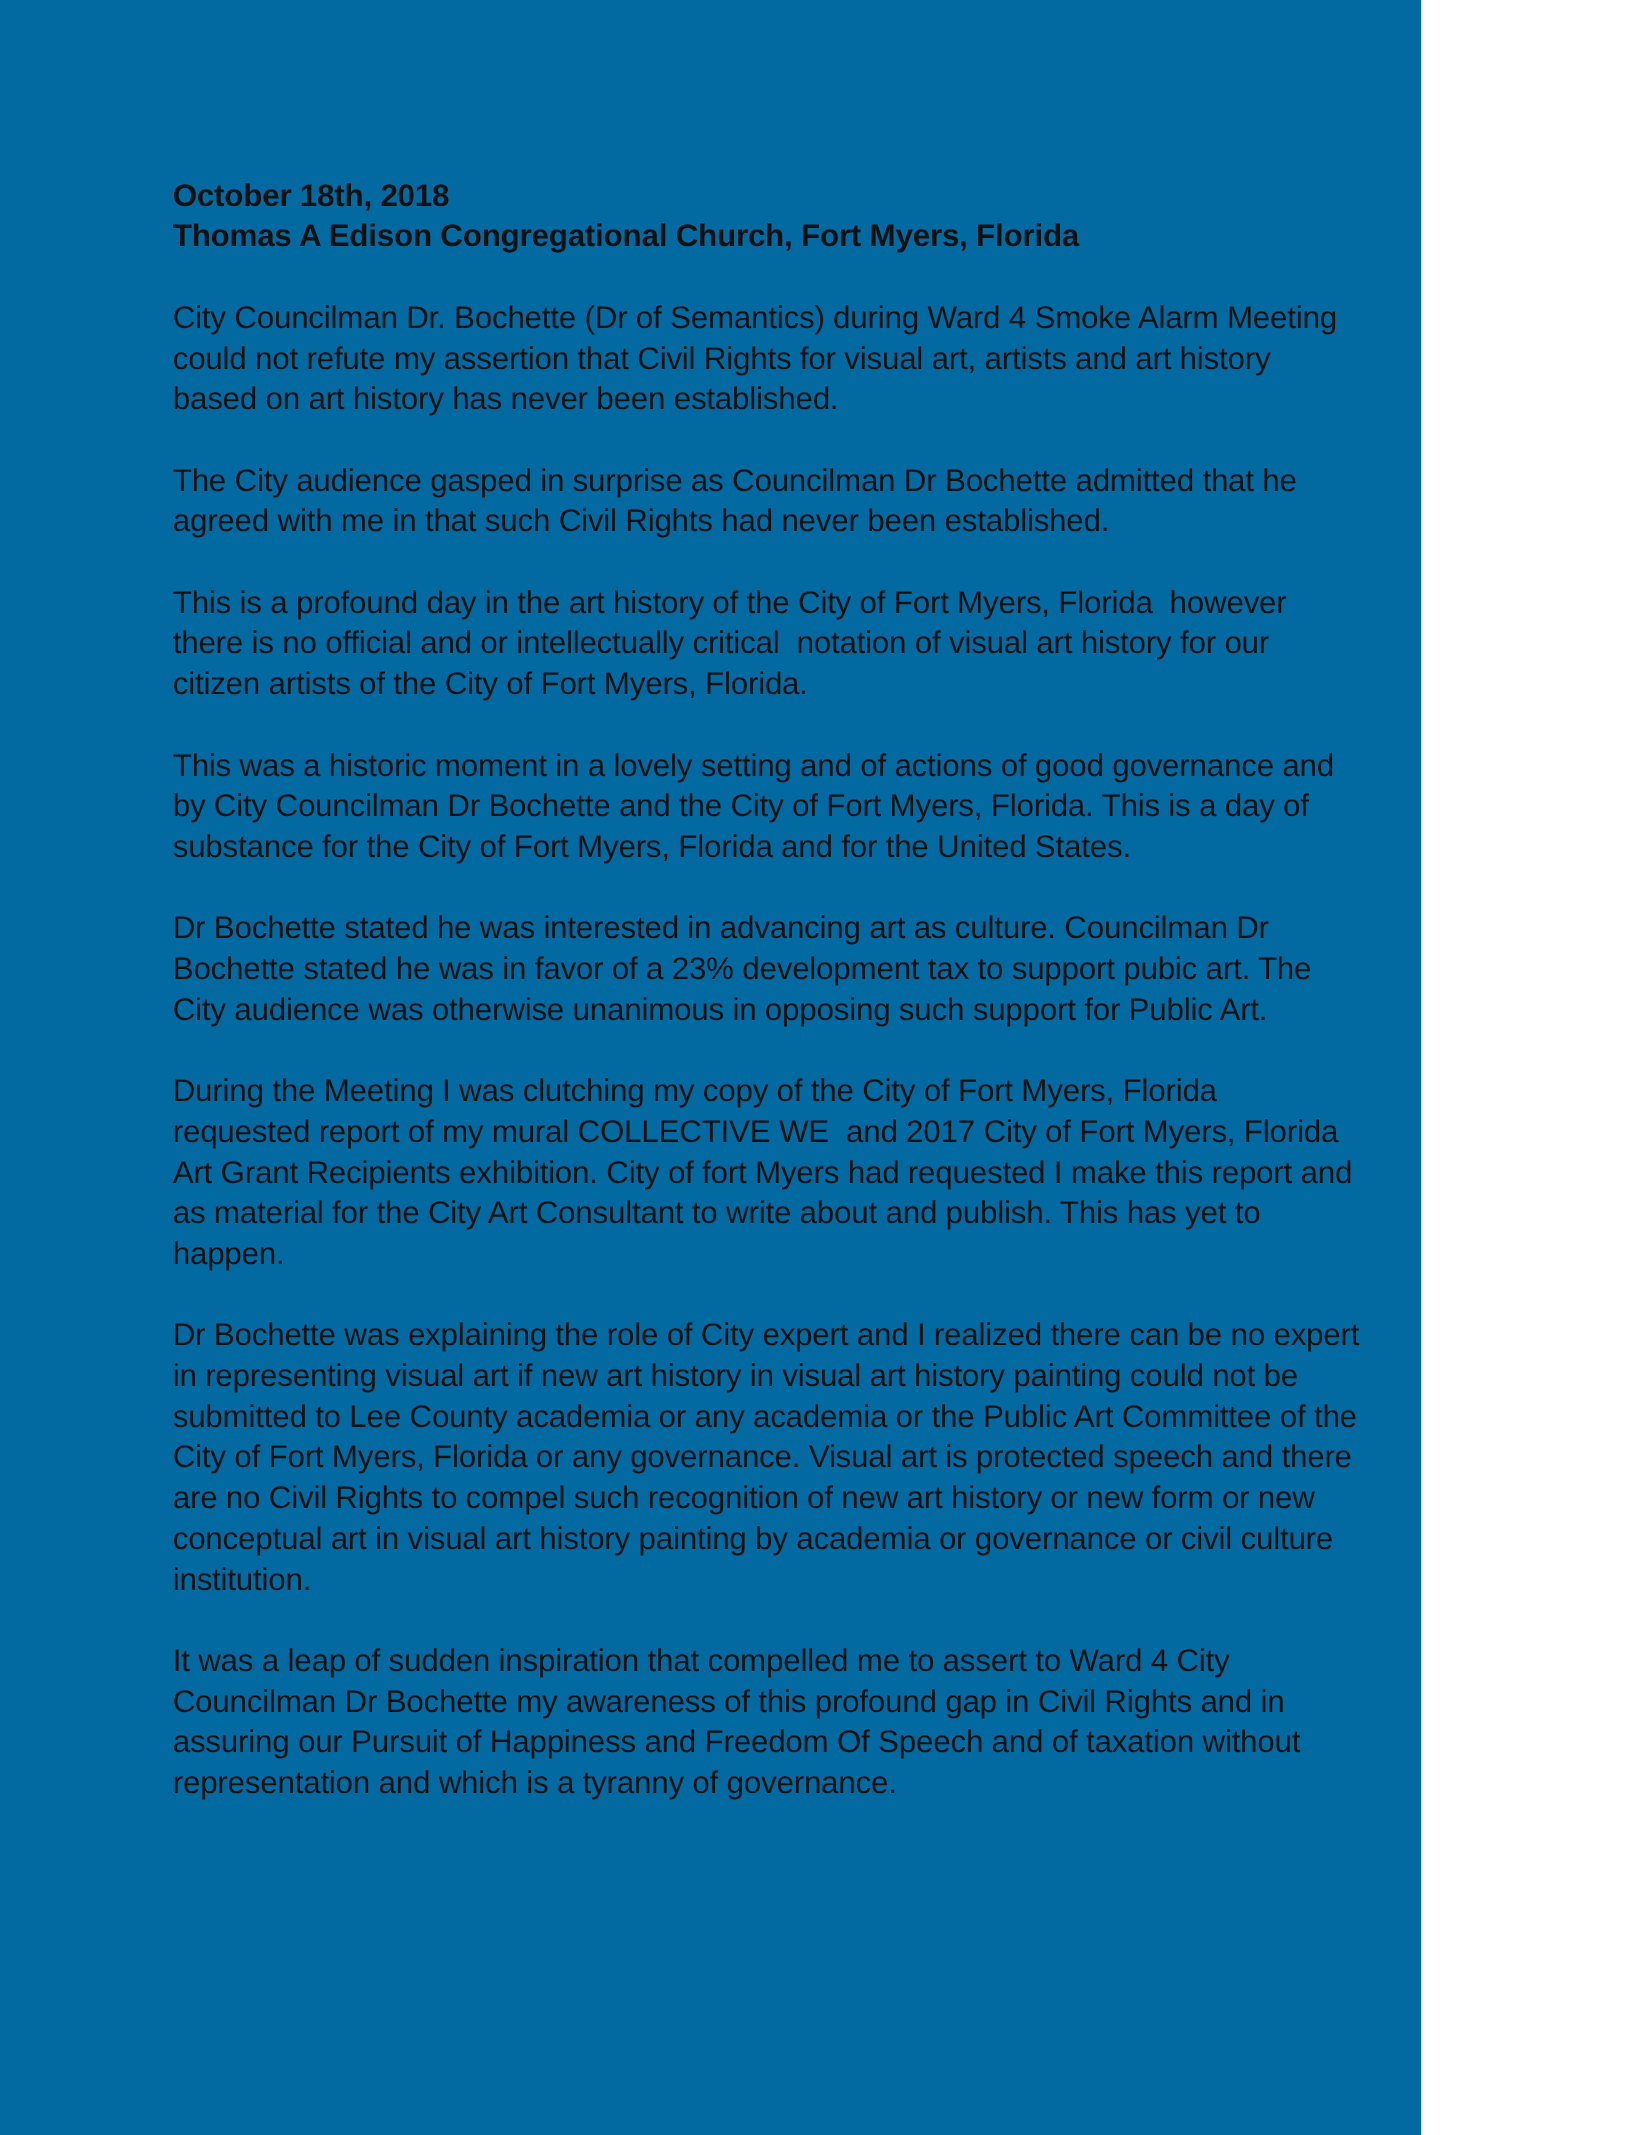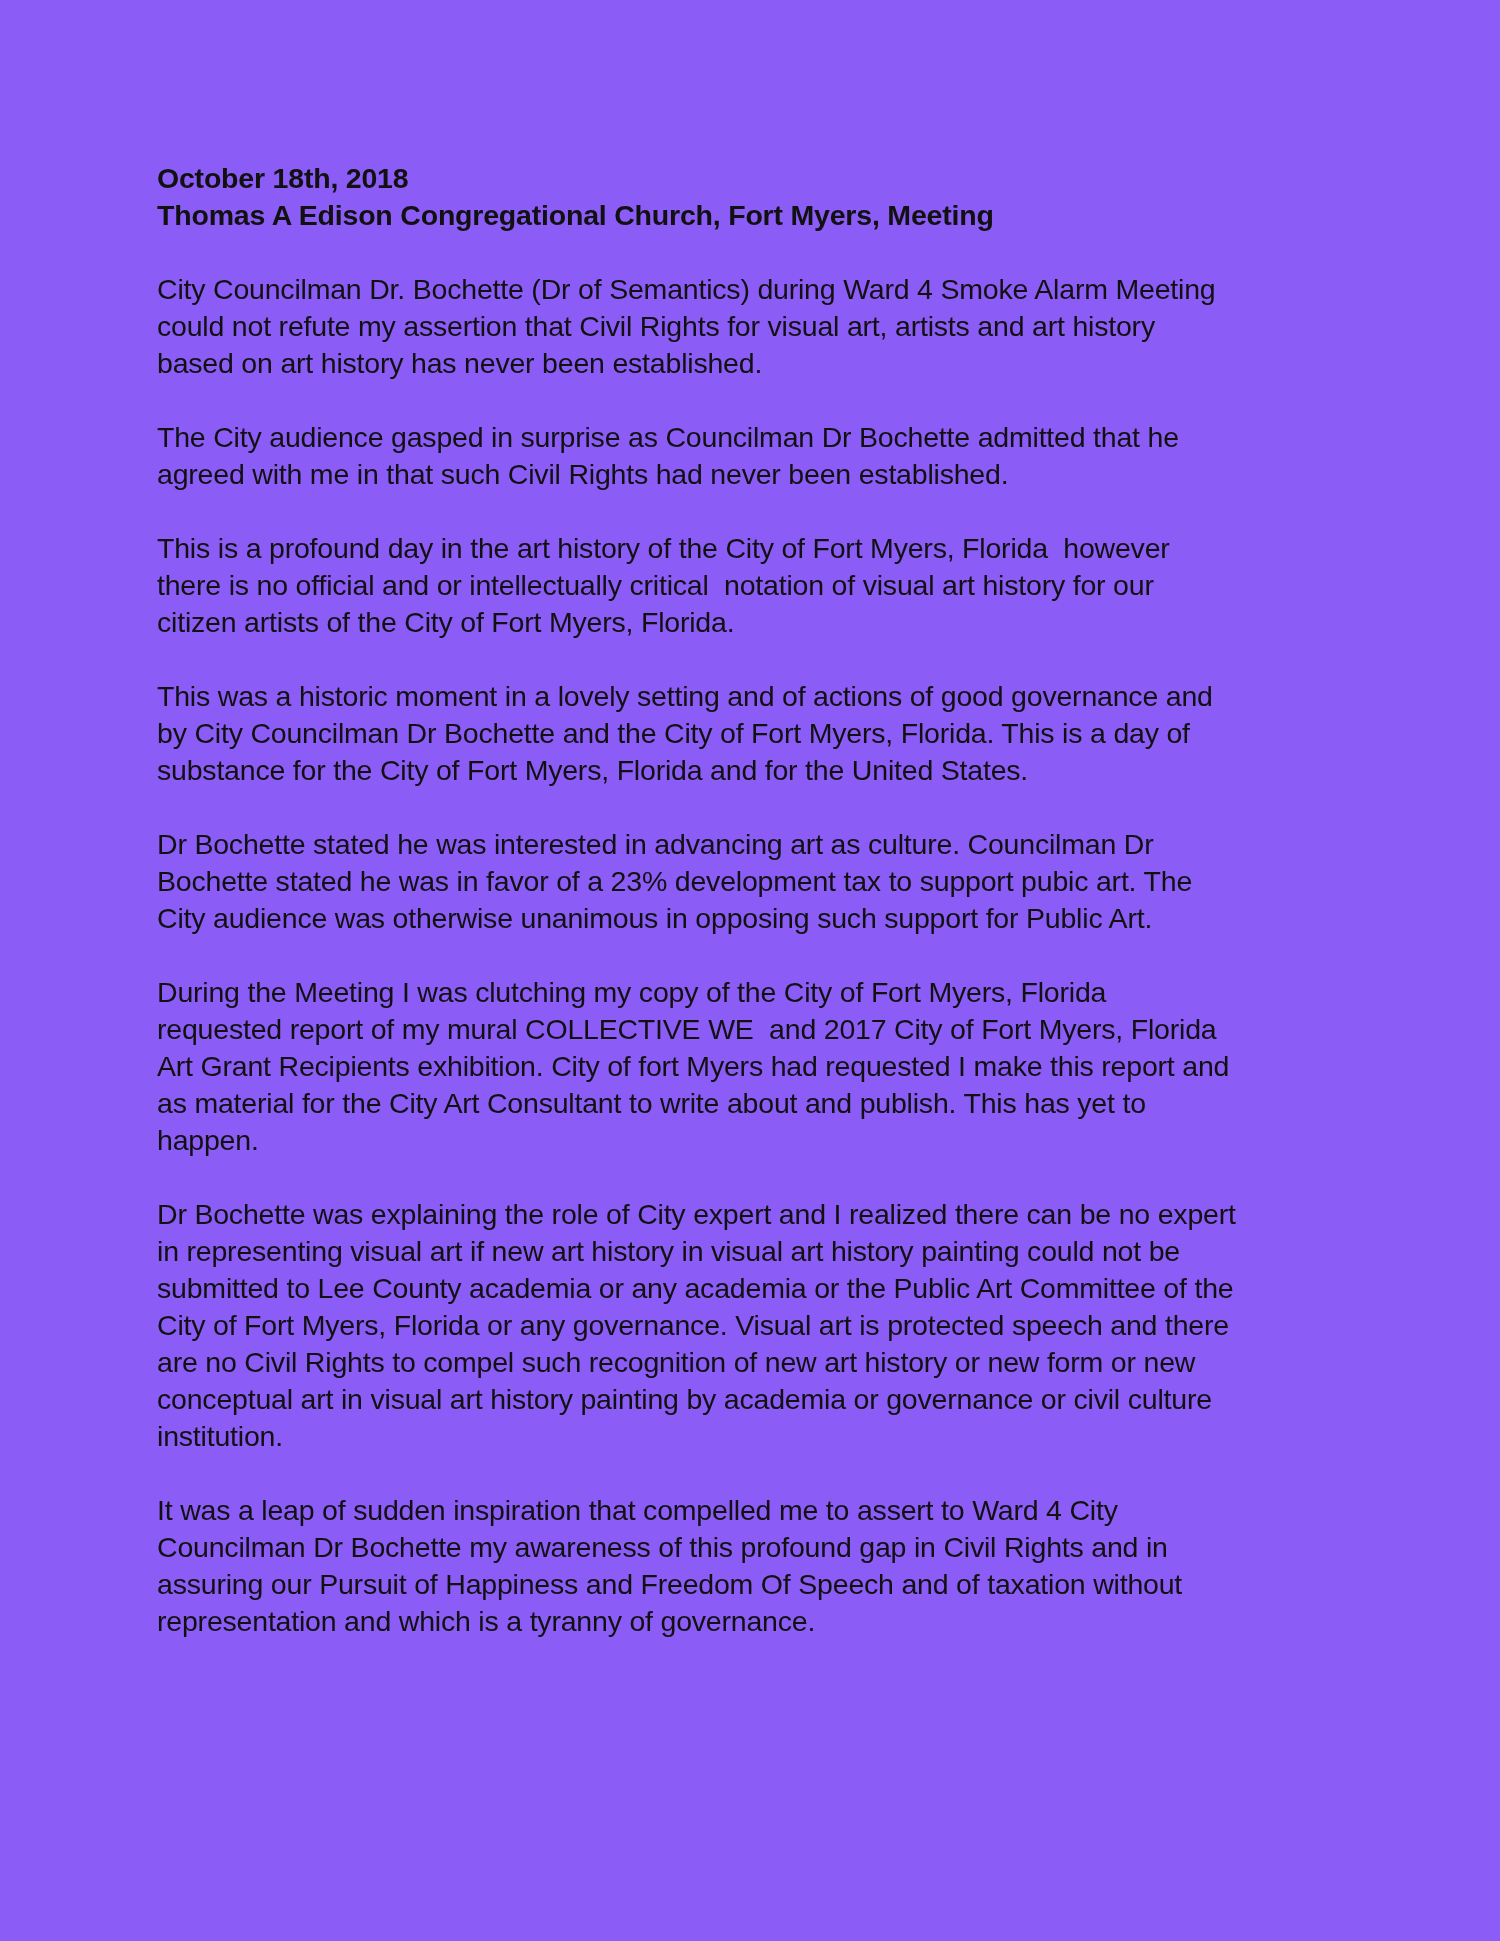--- a/index.html
+++ b/index.html
@@ -11,23 +11,23 @@
     width: 1500px;
     height: 1941px;
     position: relative;
     font-family: "Liberation Sans", "DejaVu Sans", sans-serif;
     color: #111111;
   }
   .page {
     position: absolute;
     left: 0;
     top: 0;
-    width: 1500px;
+    width: 1292px;
     height: 1941px;
-    background: #8b5cf6;
+    background: #0369a1;
   }
   .content {
     position: absolute;
     left: 157px;
     top: 160px;
     width: 1270px;
     font-size: 28.5px;
     line-height: 37px;
     letter-spacing: -0.2px;
     color: #111111;
@@ -45,21 +45,21 @@
   }
 </style>
 </head>
 <body>
 
 <div class="page">
   <div class="content">
 
     <div class="doc-header">
       <div class="hline">October 18th, 2018</div>
-      <div class="hline">Thomas A Edison Congregational Church, Fort Myers, Meeting</div>
+      <div class="hline">Thomas A Edison Congregational Church, Fort Myers, Florida</div>
     </div>
 
     <p class="para">City Councilman Dr. Bochette (Dr of Semantics) during Ward 4 Smoke Alarm Meeting
 could not refute my assertion that Civil Rights for visual art, artists and art history
 based on art history has never been established.</p>
     <p class="para">The City audience gasped in surprise as Councilman Dr Bochette admitted that he
 agreed with me in that such Civil Rights had never been established.</p>
     <p class="para">This is a profound day in the art history of the City of Fort Myers, Florida  however
 there is no official and or intellectually critical  notation of visual art history for our
 citizen artists of the City of Fort Myers, Florida.</p>

